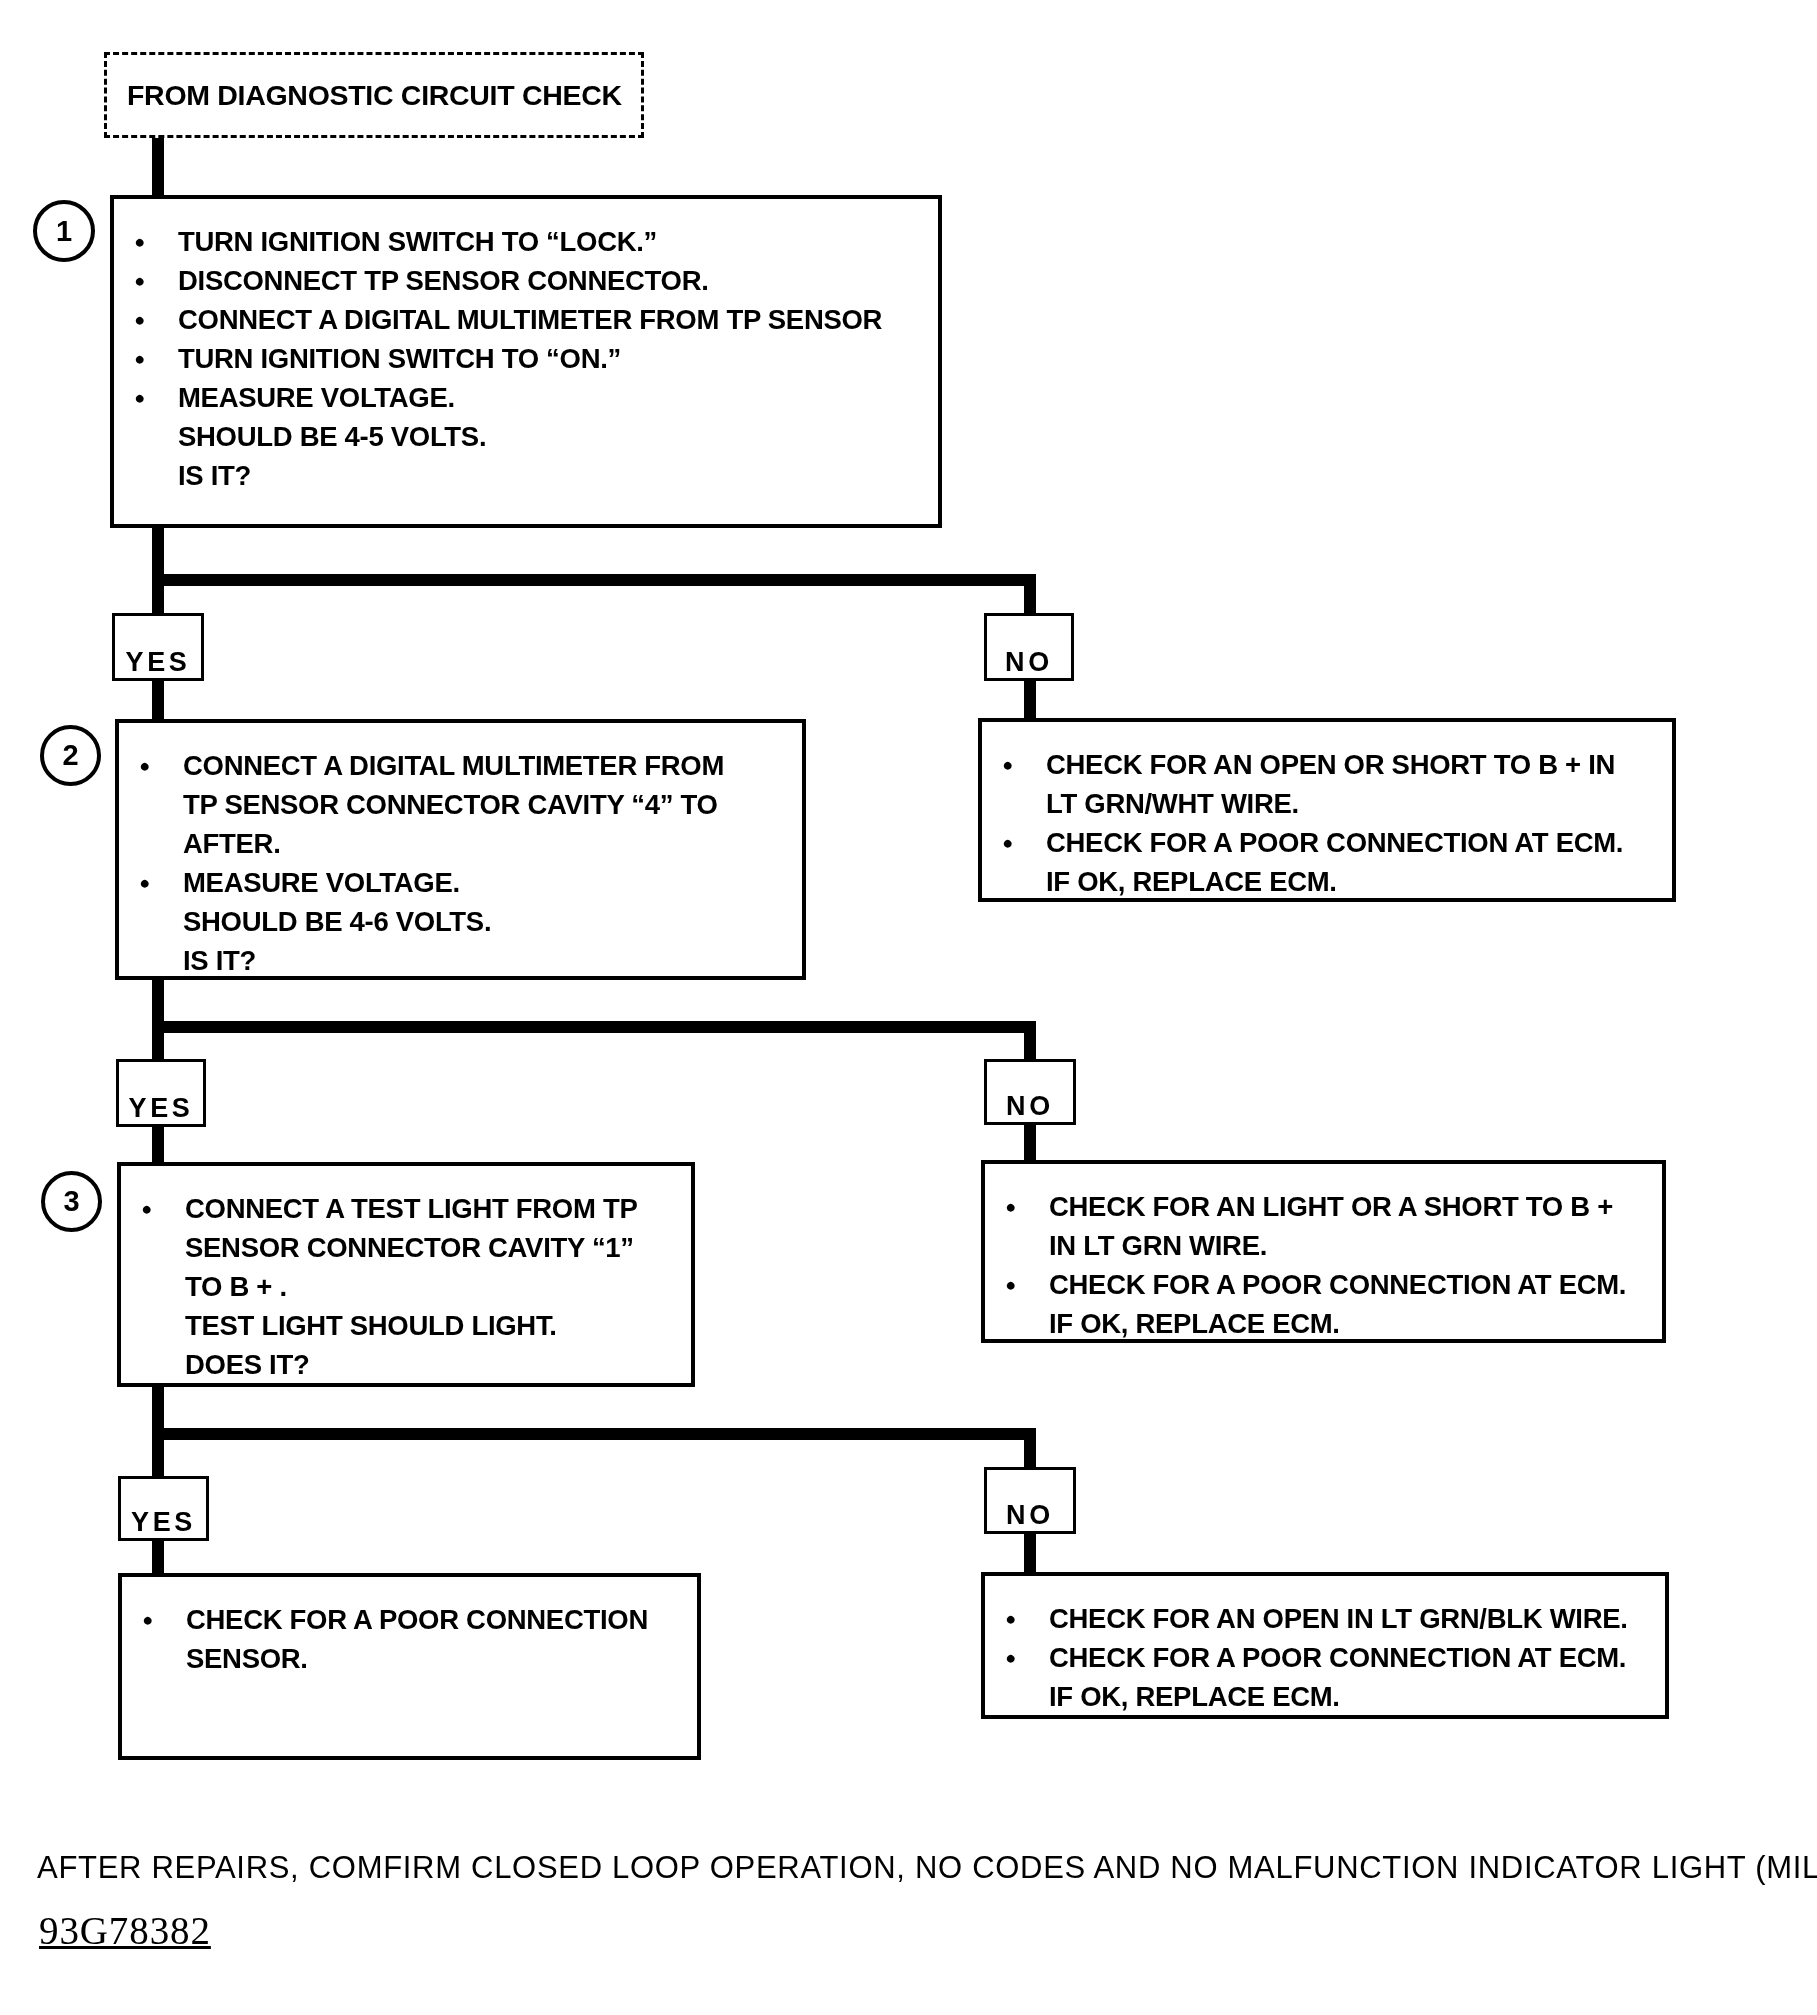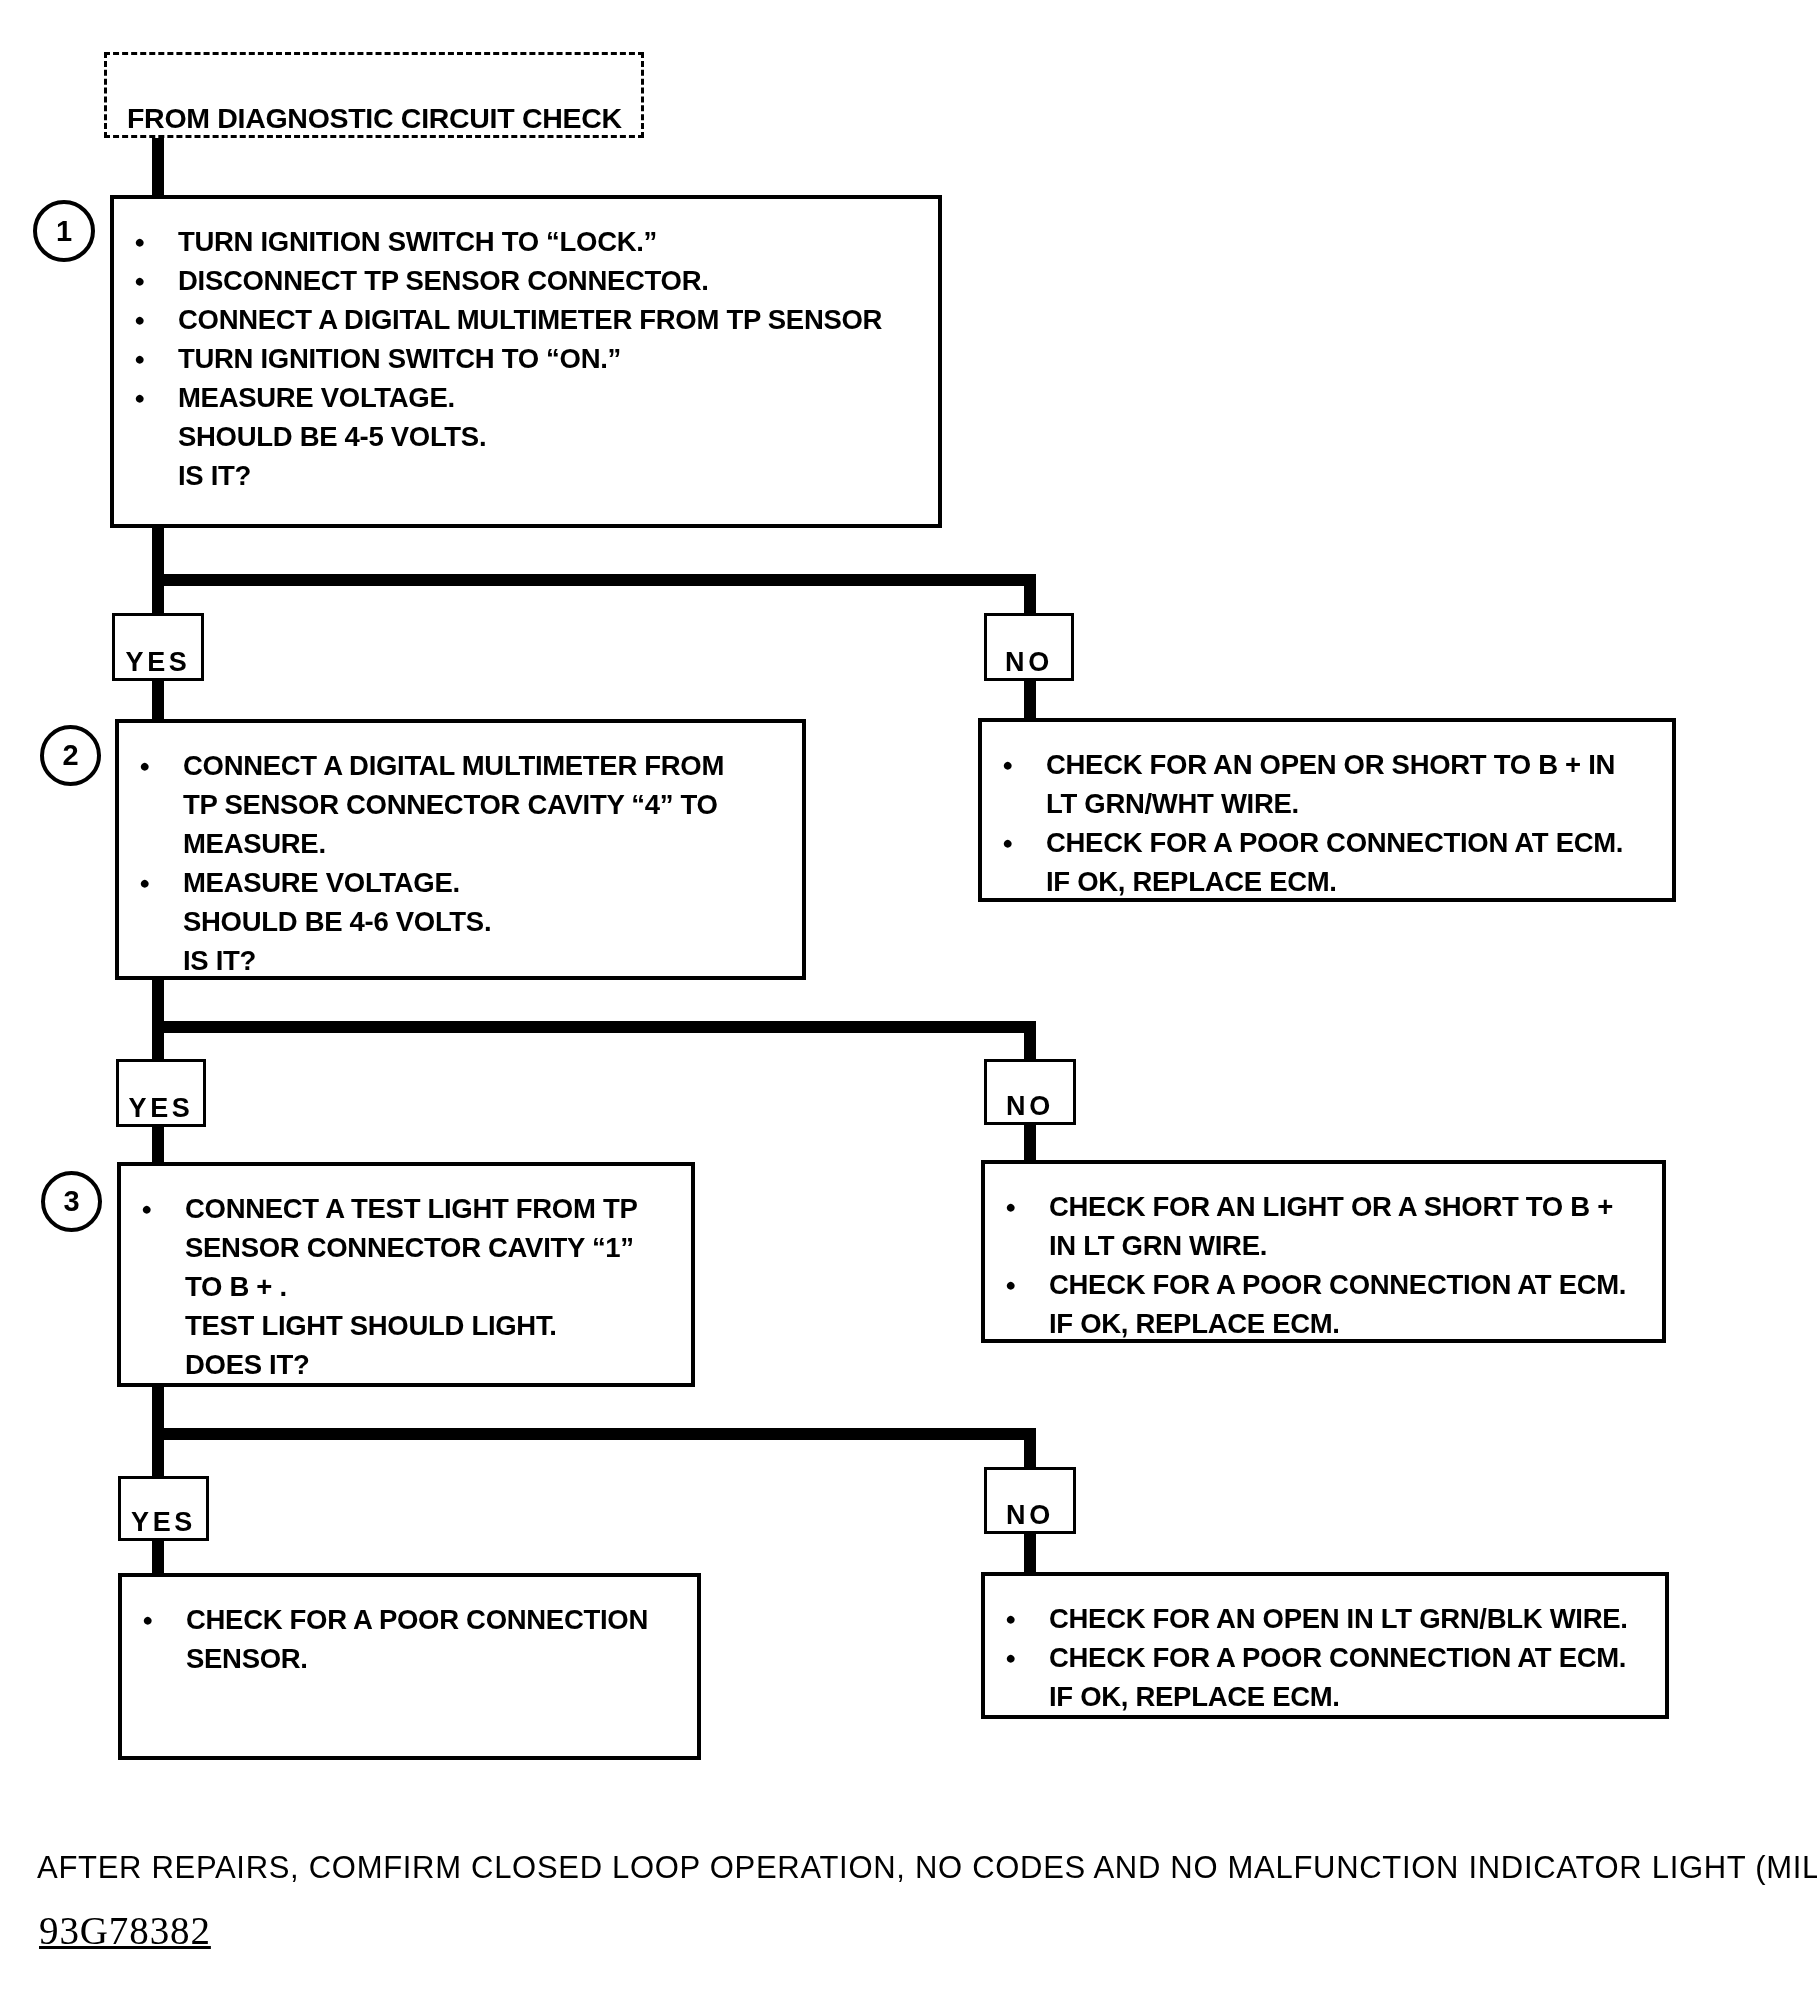--- a/index.html
+++ b/index.html
@@ -1,20 +1,20 @@
 <!DOCTYPE html>
 <html style="font-size:14.7px"><head>
 <meta charset="utf-8">
 <style>
   html,body{margin:0;padding:0;background:#fff;}
   .canvas{position:relative;width:1817px;height:2016px;background:#ffffff;
           font-family:"Liberation Sans",sans-serif;color:#000;overflow:hidden;}
   .box{position:absolute;background:#fff;border:4.6px solid #000;box-sizing:border-box;}
   .start-box{position:absolute;background:#fff;border:3.7px dashed #000;box-sizing:border-box;
-             display:flex;align-items:flex-end;padding-left:20px;
+             display:flex;align-items:center;padding-left:20px;
              font-weight:700;font-size:28.5px;letter-spacing:-0.3px;white-space:nowrap;}
   .vline,.hline{position:absolute;background:#000;}
   .circle{position:absolute;border:4.6px solid #000;border-radius:50%;box-sizing:border-box;
           display:flex;align-items:center;justify-content:center;
           font-weight:700;font-size:29px;background:#fff;}
   .label-box{position:absolute;background:#fff;border:3.7px solid #000;box-sizing:border-box;
              display:flex;align-items:flex-end;justify-content:center;
              font-weight:700;font-size:27px;letter-spacing:3.7px;}
   .content{padding:23px 7.3px 0 20px;}
   .tline{display:flex;align-items:flex-start;line-height:39px;
@@ -113,21 +113,21 @@
         <div class="tline">
           <span class="bullet">●</span>
           <span>CONNECT A DIGITAL MULTIMETER FROM</span>
         </div>
         <div class="tline">
           <span class="bullet"></span>
           <span>TP SENSOR CONNECTOR CAVITY “4” TO</span>
         </div>
         <div class="tline">
           <span class="bullet"></span>
-          <span>MEASURE.</span>
+          <span>AFTER.</span>
         </div>
         <div class="tline">
           <span class="bullet">●</span>
           <span>MEASURE VOLTAGE.</span>
         </div>
         <div class="tline">
           <span class="bullet"></span>
           <span>SHOULD BE 4-6 VOLTS.</span>
         </div>
         <div class="tline">

